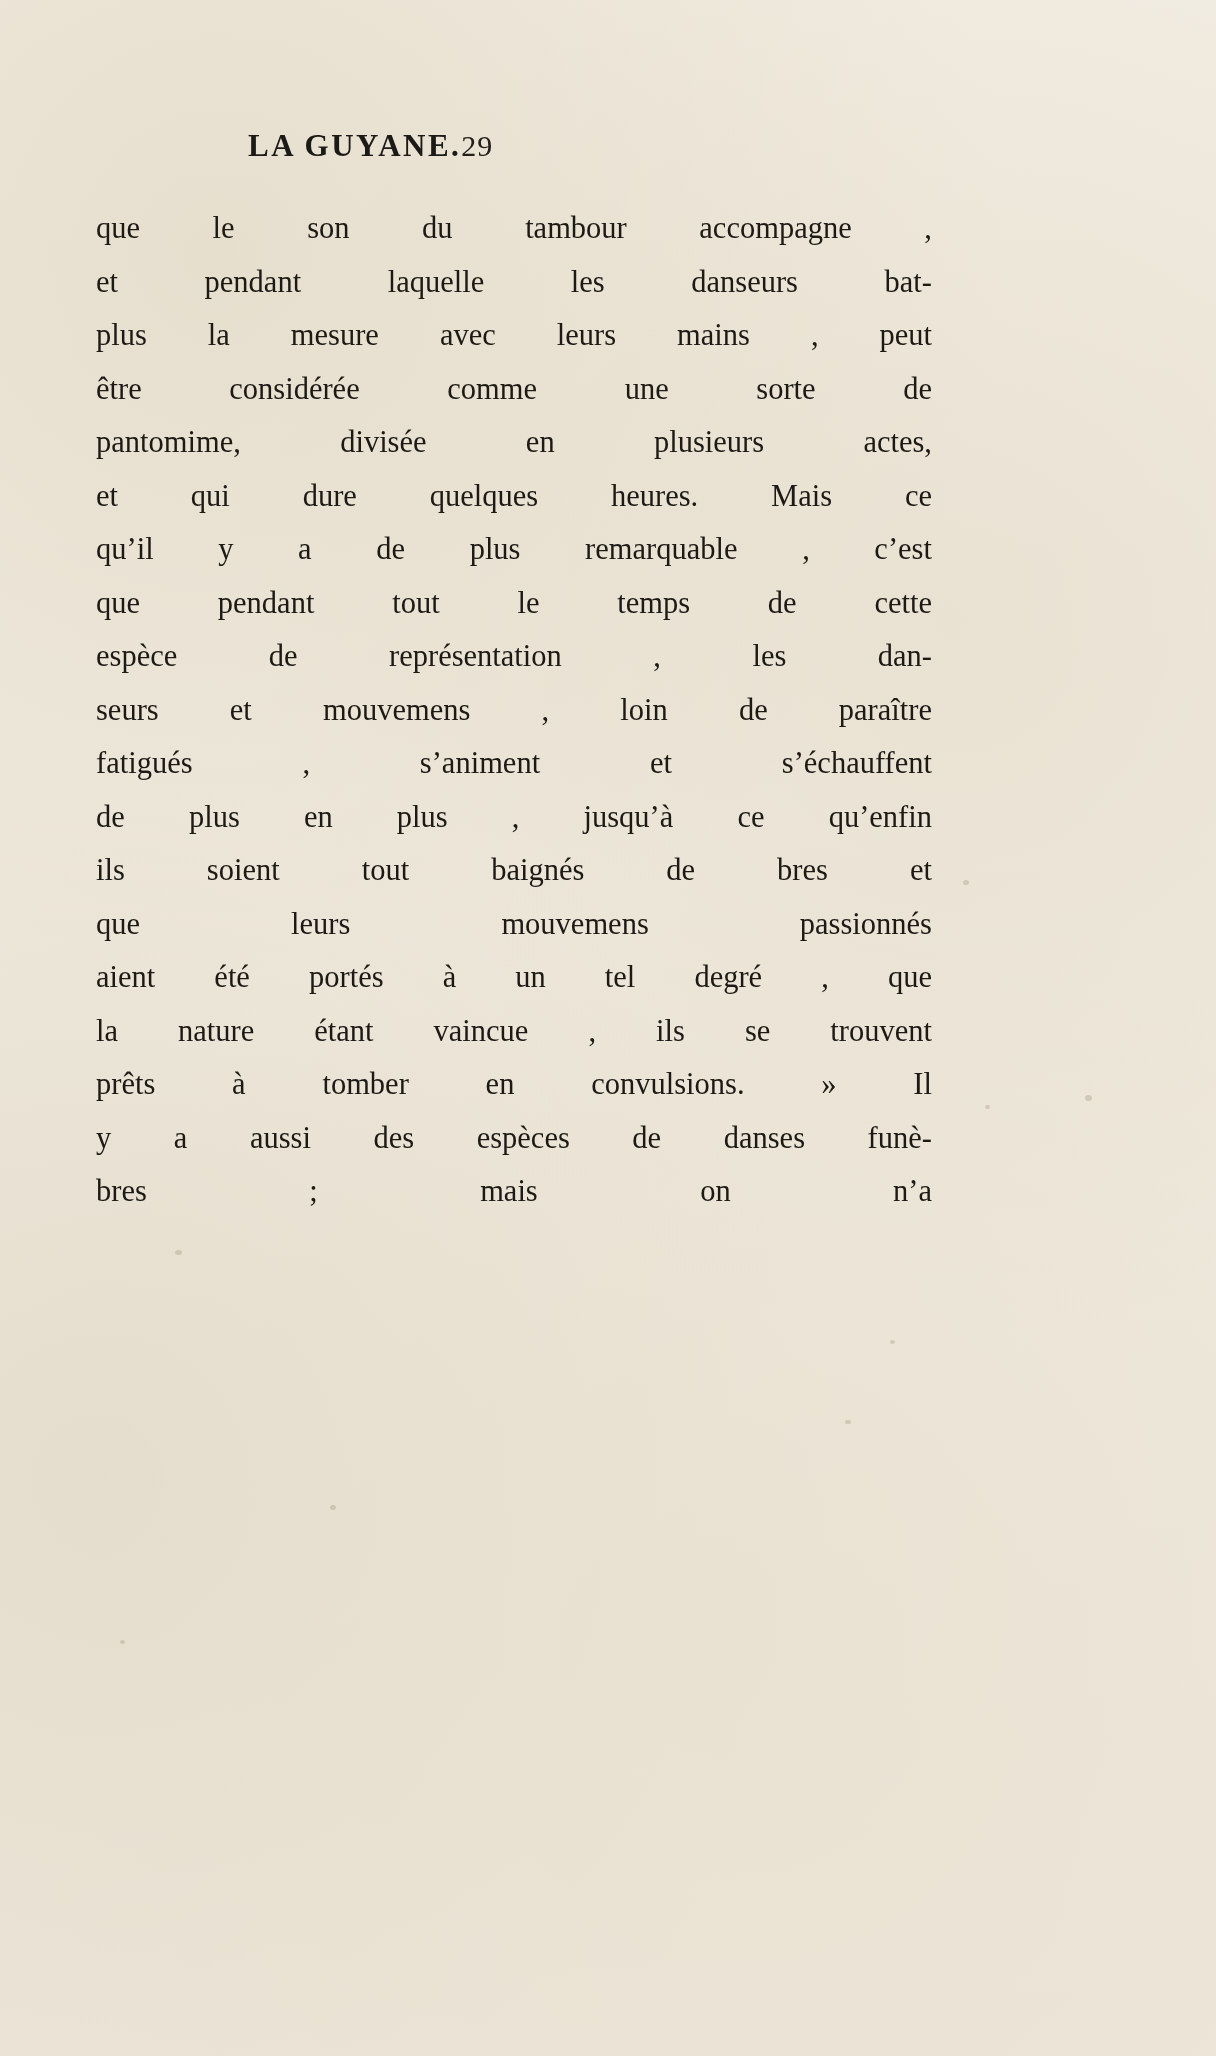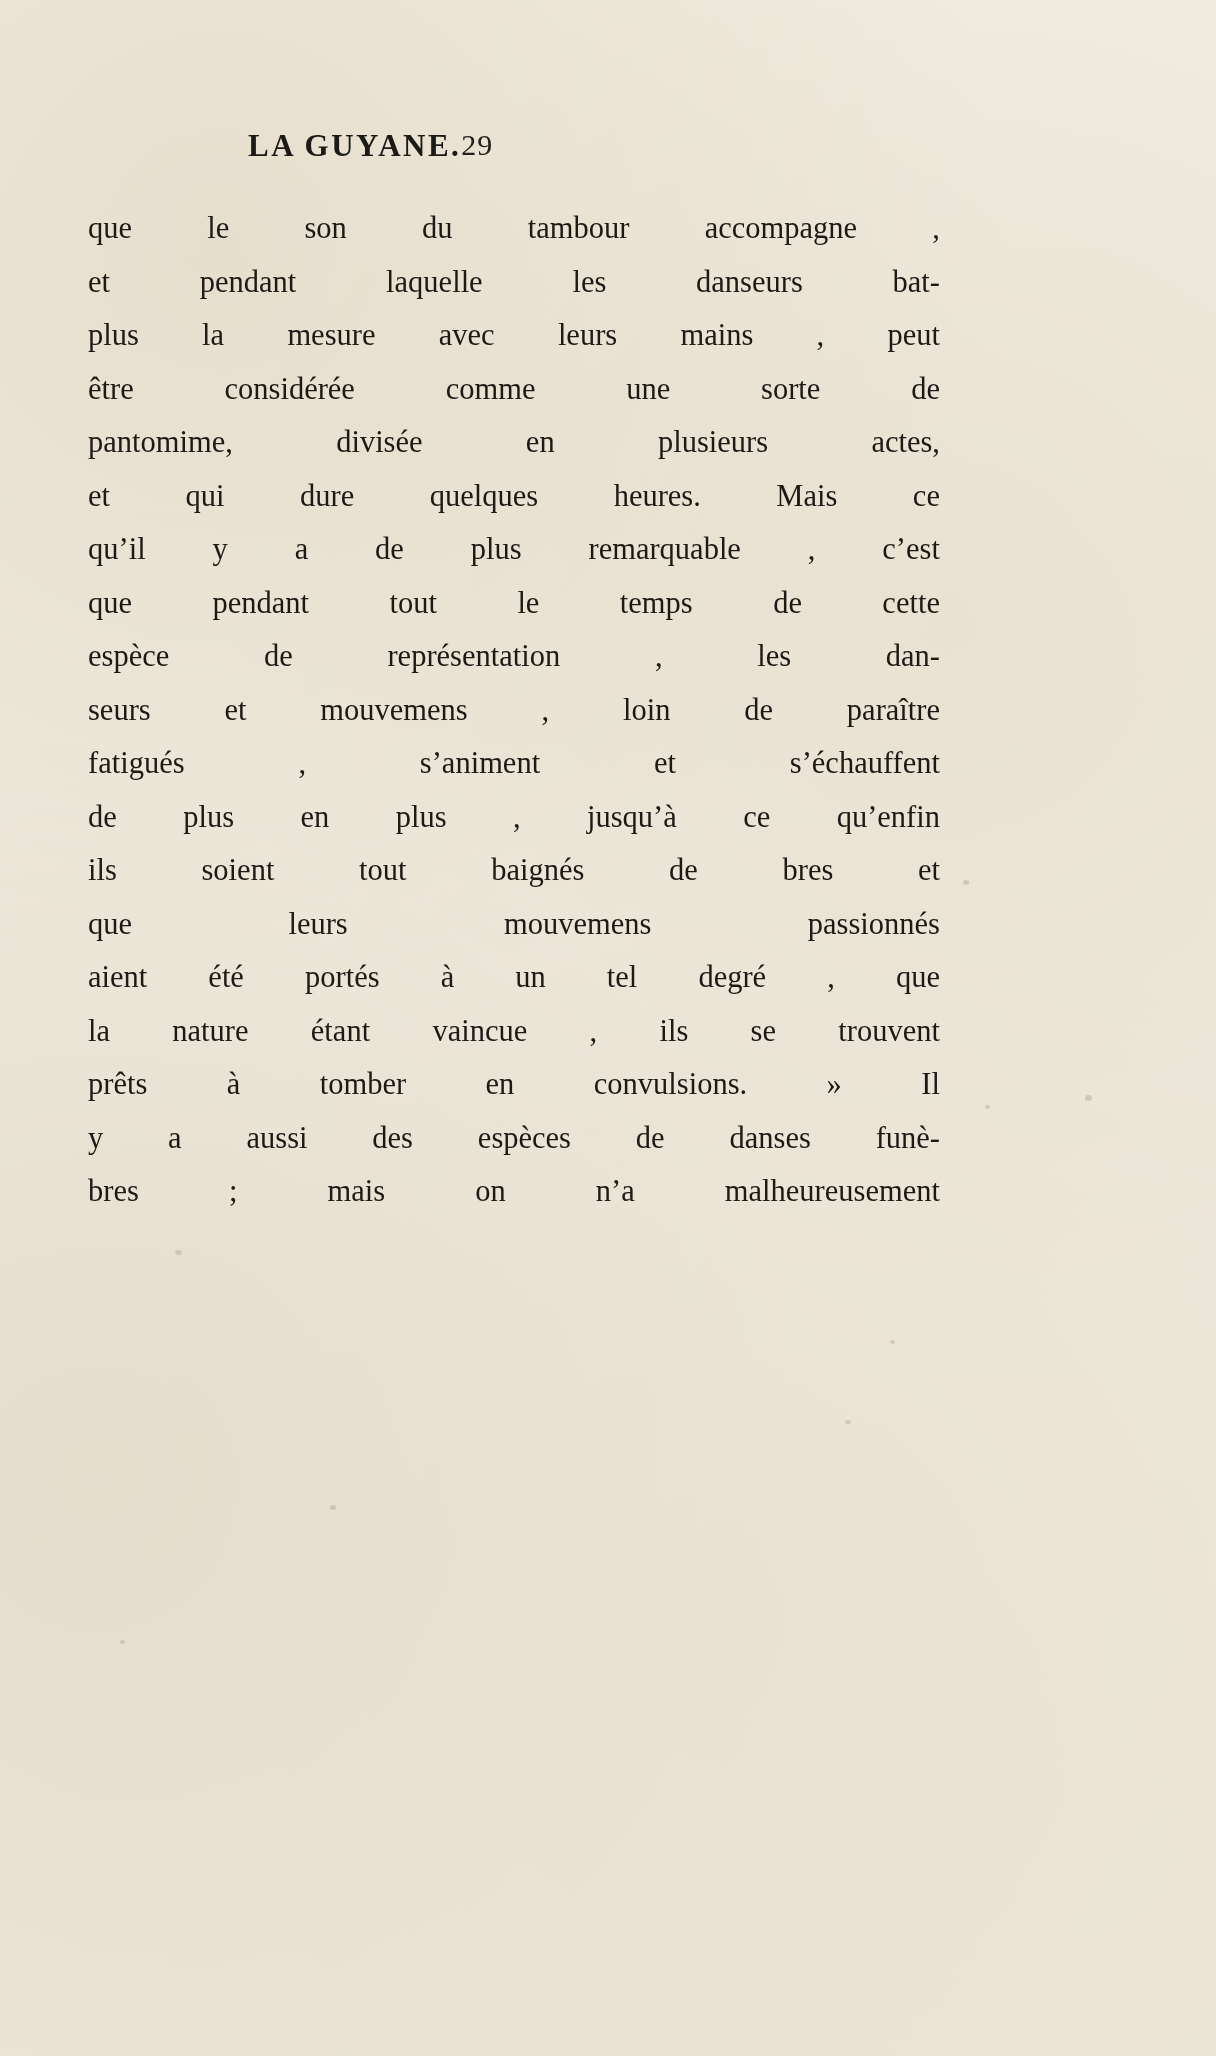--- a/index.html
+++ b/index.html
@@ -32,21 +32,21 @@
     border-radius: 50%;
   }
   .text-column {
     position: absolute;
     left: 88px;
     top: 128px;
     width: 852px;
   }
   .header-row {
     display: flex;
-    align-items: flex-start;
+    align-items: center;
     justify-content: flex-start;
     margin-bottom: 38px;
     padding-left: 160px;
   }
   .running-head {
     font-size: 31px;
     font-weight: bold;
     letter-spacing: 2.5px;
     color: #1c1a17;
     font-family: "Liberation Serif", serif;
@@ -58,21 +58,21 @@
     letter-spacing: 1px;
   }
   .body-text {
     font-size: 30.5px;
     line-height: 53.5px;
     color: #1d1a16;
     text-align: justify;
     font-family: "Liberation Serif", serif;
   }
   .body-text p {
-    margin: 0;
+    margin: 8px;
   }
   .line {
     display: block;
     white-space: nowrap;
   }
   
   .line.j {
     display: flex;
     justify-content: space-between;
   }
@@ -262,19 +262,18 @@
             <span>de</span>
             <span>danses</span>
             <span>funè-</span>
           </span>
         <span class="line j">
             <span>bres</span>
             <span>;</span>
             <span>mais</span>
             <span>on</span>
             <span>n’a</span>
-            <span>malheureusement</span>
           </span>
       </p>
     </div>
 
   </div>
 </div>
 
 </body></html>

